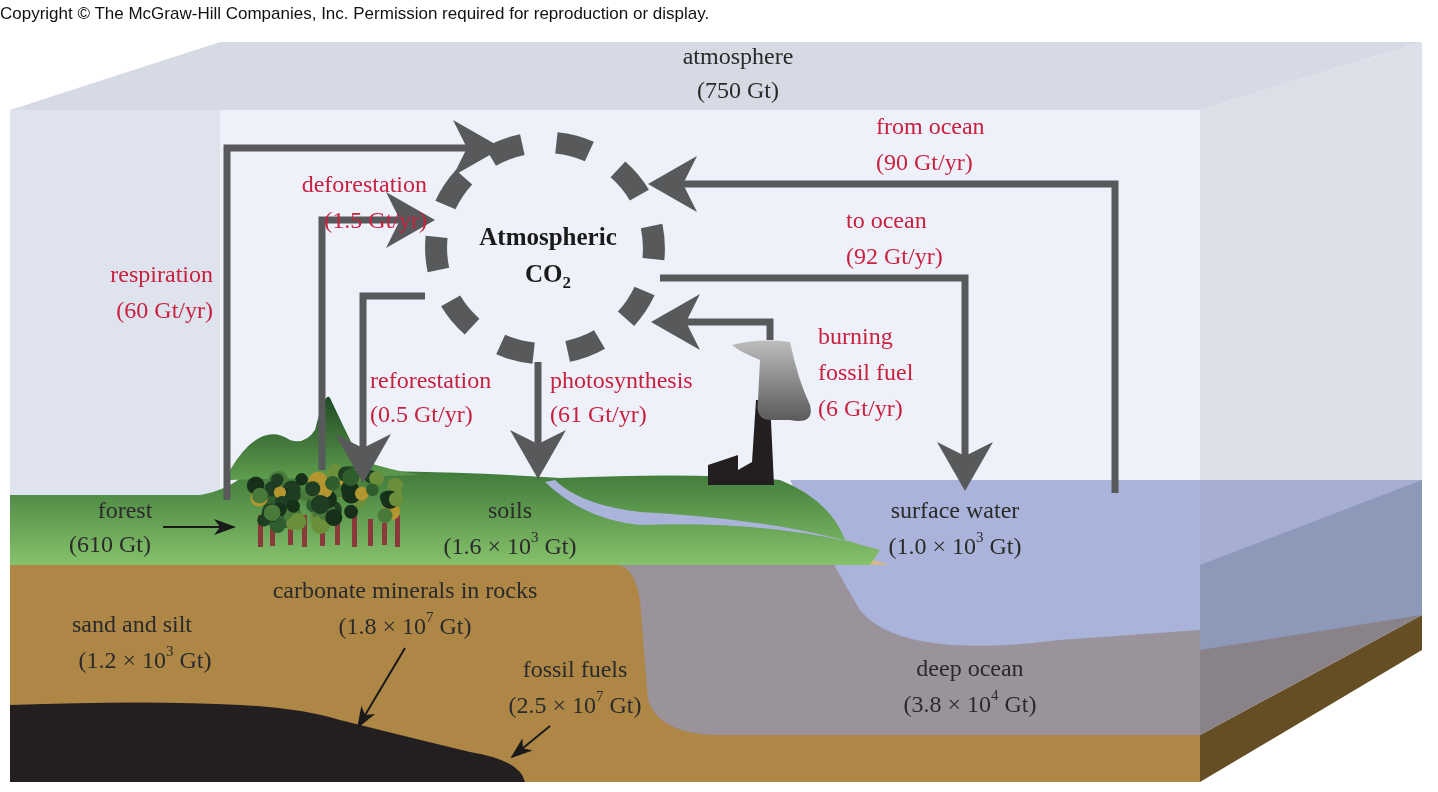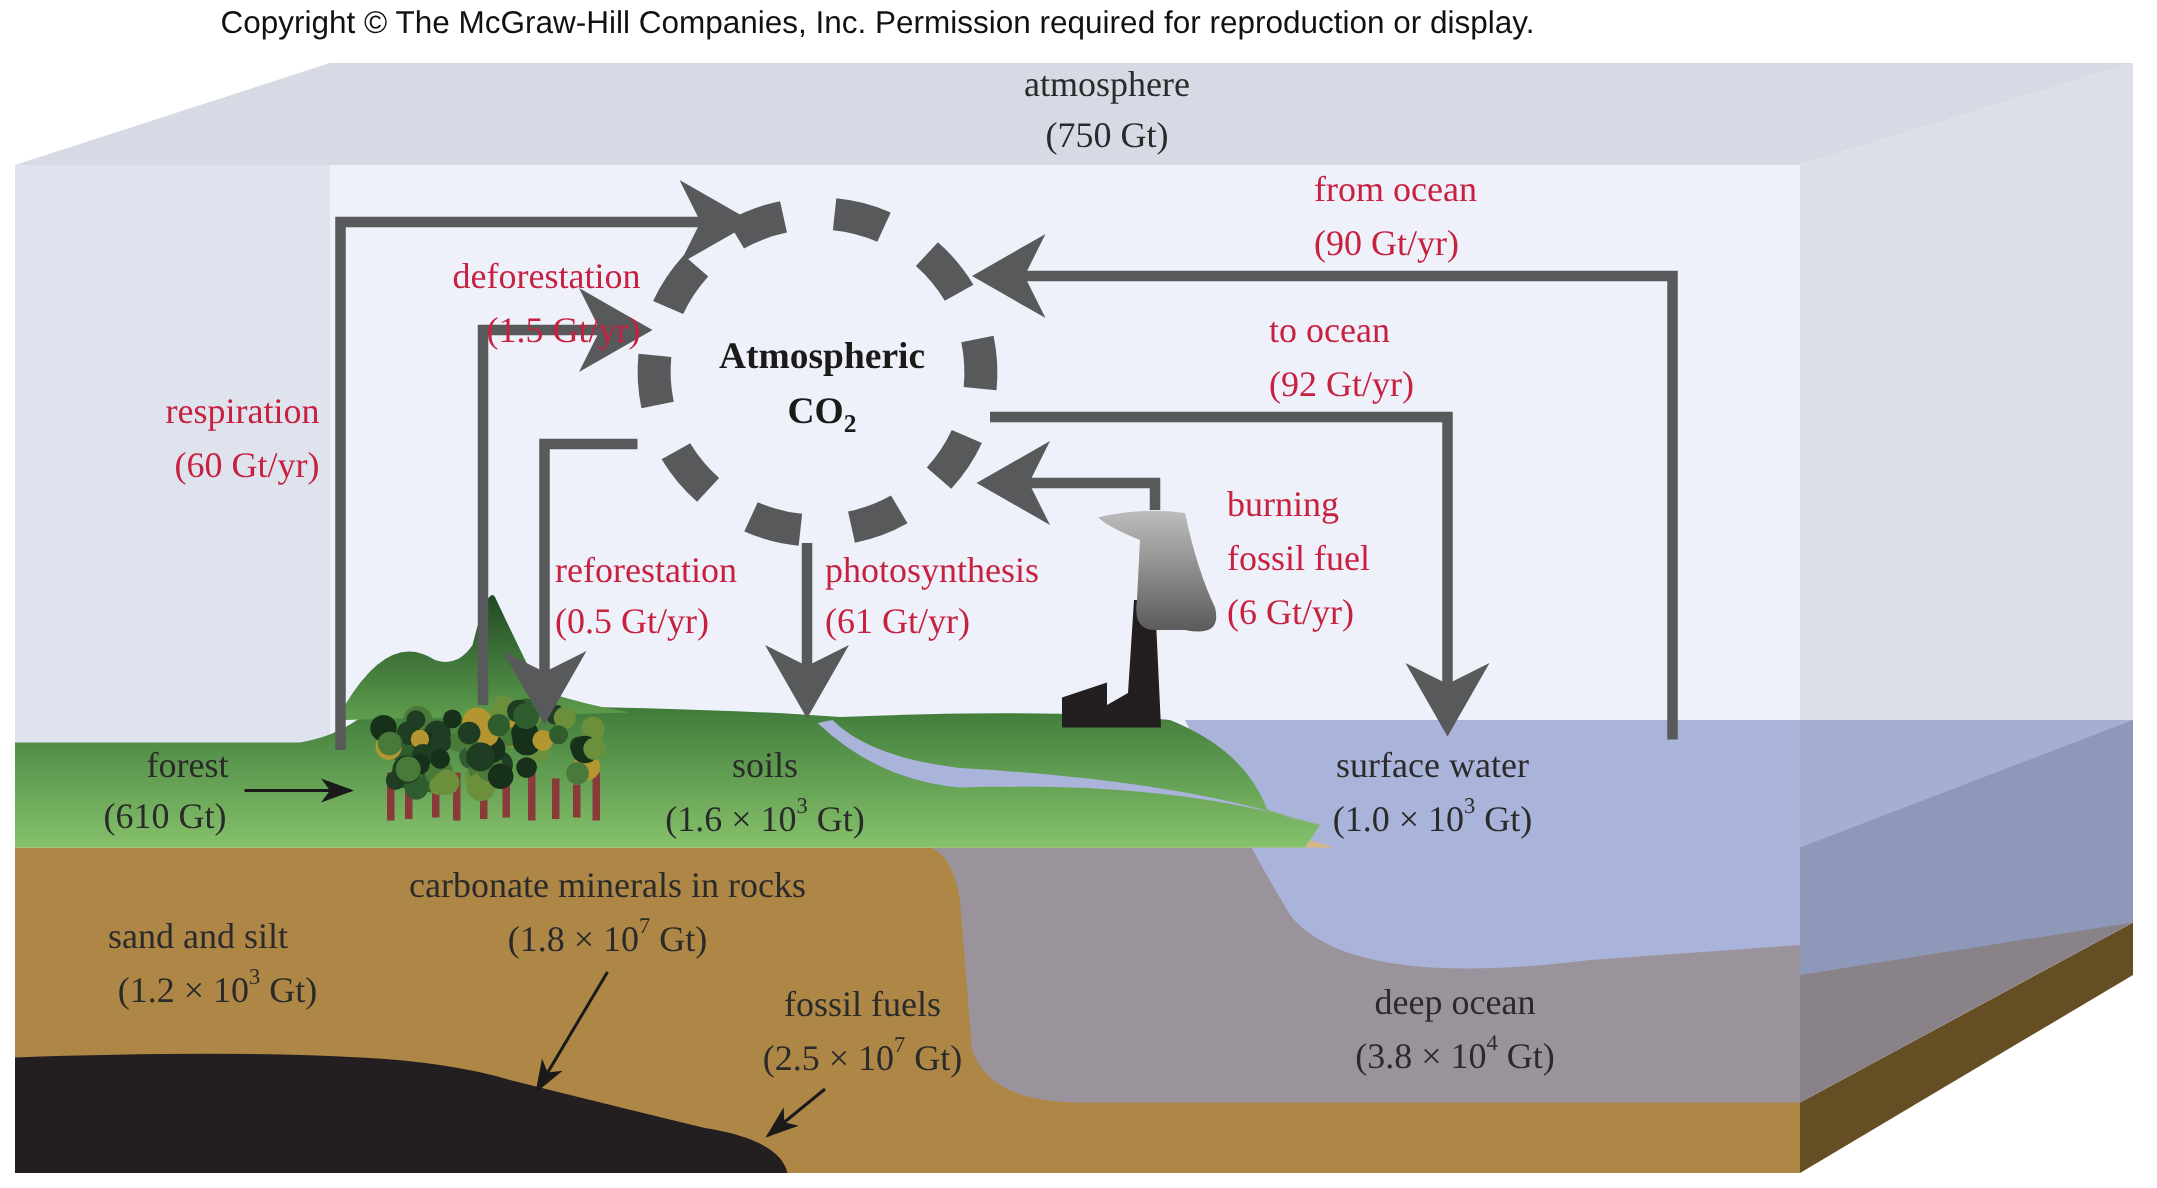--- a/index.html
+++ b/index.html
@@ -1,18 +1,18 @@
 <!DOCTYPE html>
 <html><head>
 <meta charset="utf-8">
 <style>
   html,body{margin:0;padding:0;background:#ffffff;}
   body{width:1438px;height:792px;overflow:hidden;position:relative;}
-  #copyright{position:absolute;left:0;top:4px;width:1170px;text-align:center;
-    font-family:"Liberation Sans",sans-serif;font-size:21px;color:#111;}
+  #copyright{position:absolute;left:0;top:4px;width:1170px;
+    font-family:"Liberation Sans",sans-serif;font-size:17px;color:#111;}
   svg{position:absolute;left:0;top:0;}
   .lbl{font-family:"Liberation Serif",serif;font-size:24px;fill:#2a2a2a;}
   .flux{font-family:"Liberation Serif",serif;font-size:24px;fill:#c8203f;}
   .co2{font-family:"Liberation Serif",serif;font-size:25px;font-weight:bold;fill:#1a1a1a;}
   .arrow{stroke:#58595b;stroke-width:7;fill:none;}
   .thin{stroke:#1a1a1a;stroke-width:2;fill:none;}
 </style>
 </head>
 <body>
 

